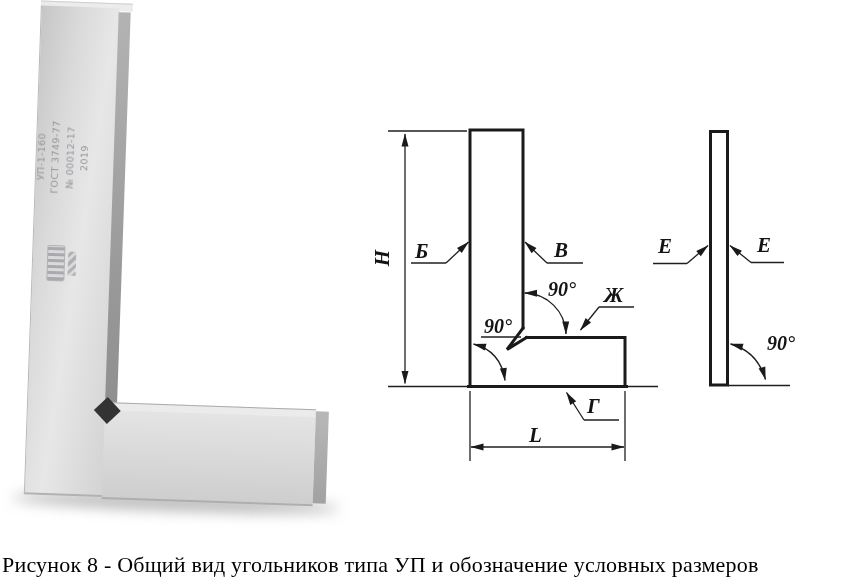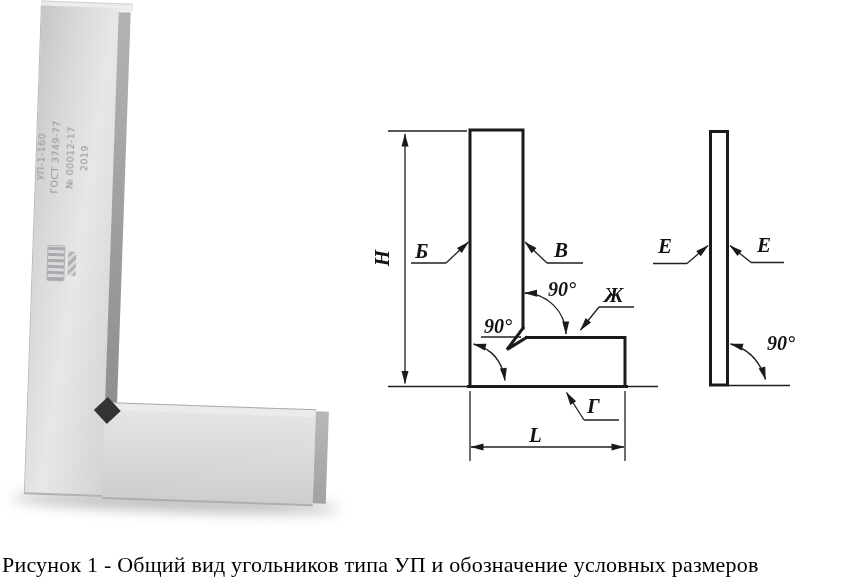--- a/index.html
+++ b/index.html
@@ -137,14 +137,14 @@
 
       <path class="thin" d="M751,262.5 H784"></path>
       <path class="thin" d="M751,262.5 L730,245.5" marker-end="url(#aE)"></path>
       <text class="lbl" x="757" y="252">Е</text>
 
       <path class="thin" d="M730.5,344 Q757,351 765.5,379.5" marker-start="url(#aS)" marker-end="url(#aE)"></path>
       <text class="deg" x="767" y="350">90°</text>
     </g>
   </svg>
 
-  <div id="caption">Рисунок 1 - Общий вид угольников типа УП и обозначение условных размеров</div>
+  <div id="caption">Рисунок 8 - Общий вид угольников типа УП и обозначение условных размеров</div>
 </div>
 
 </body></html>

